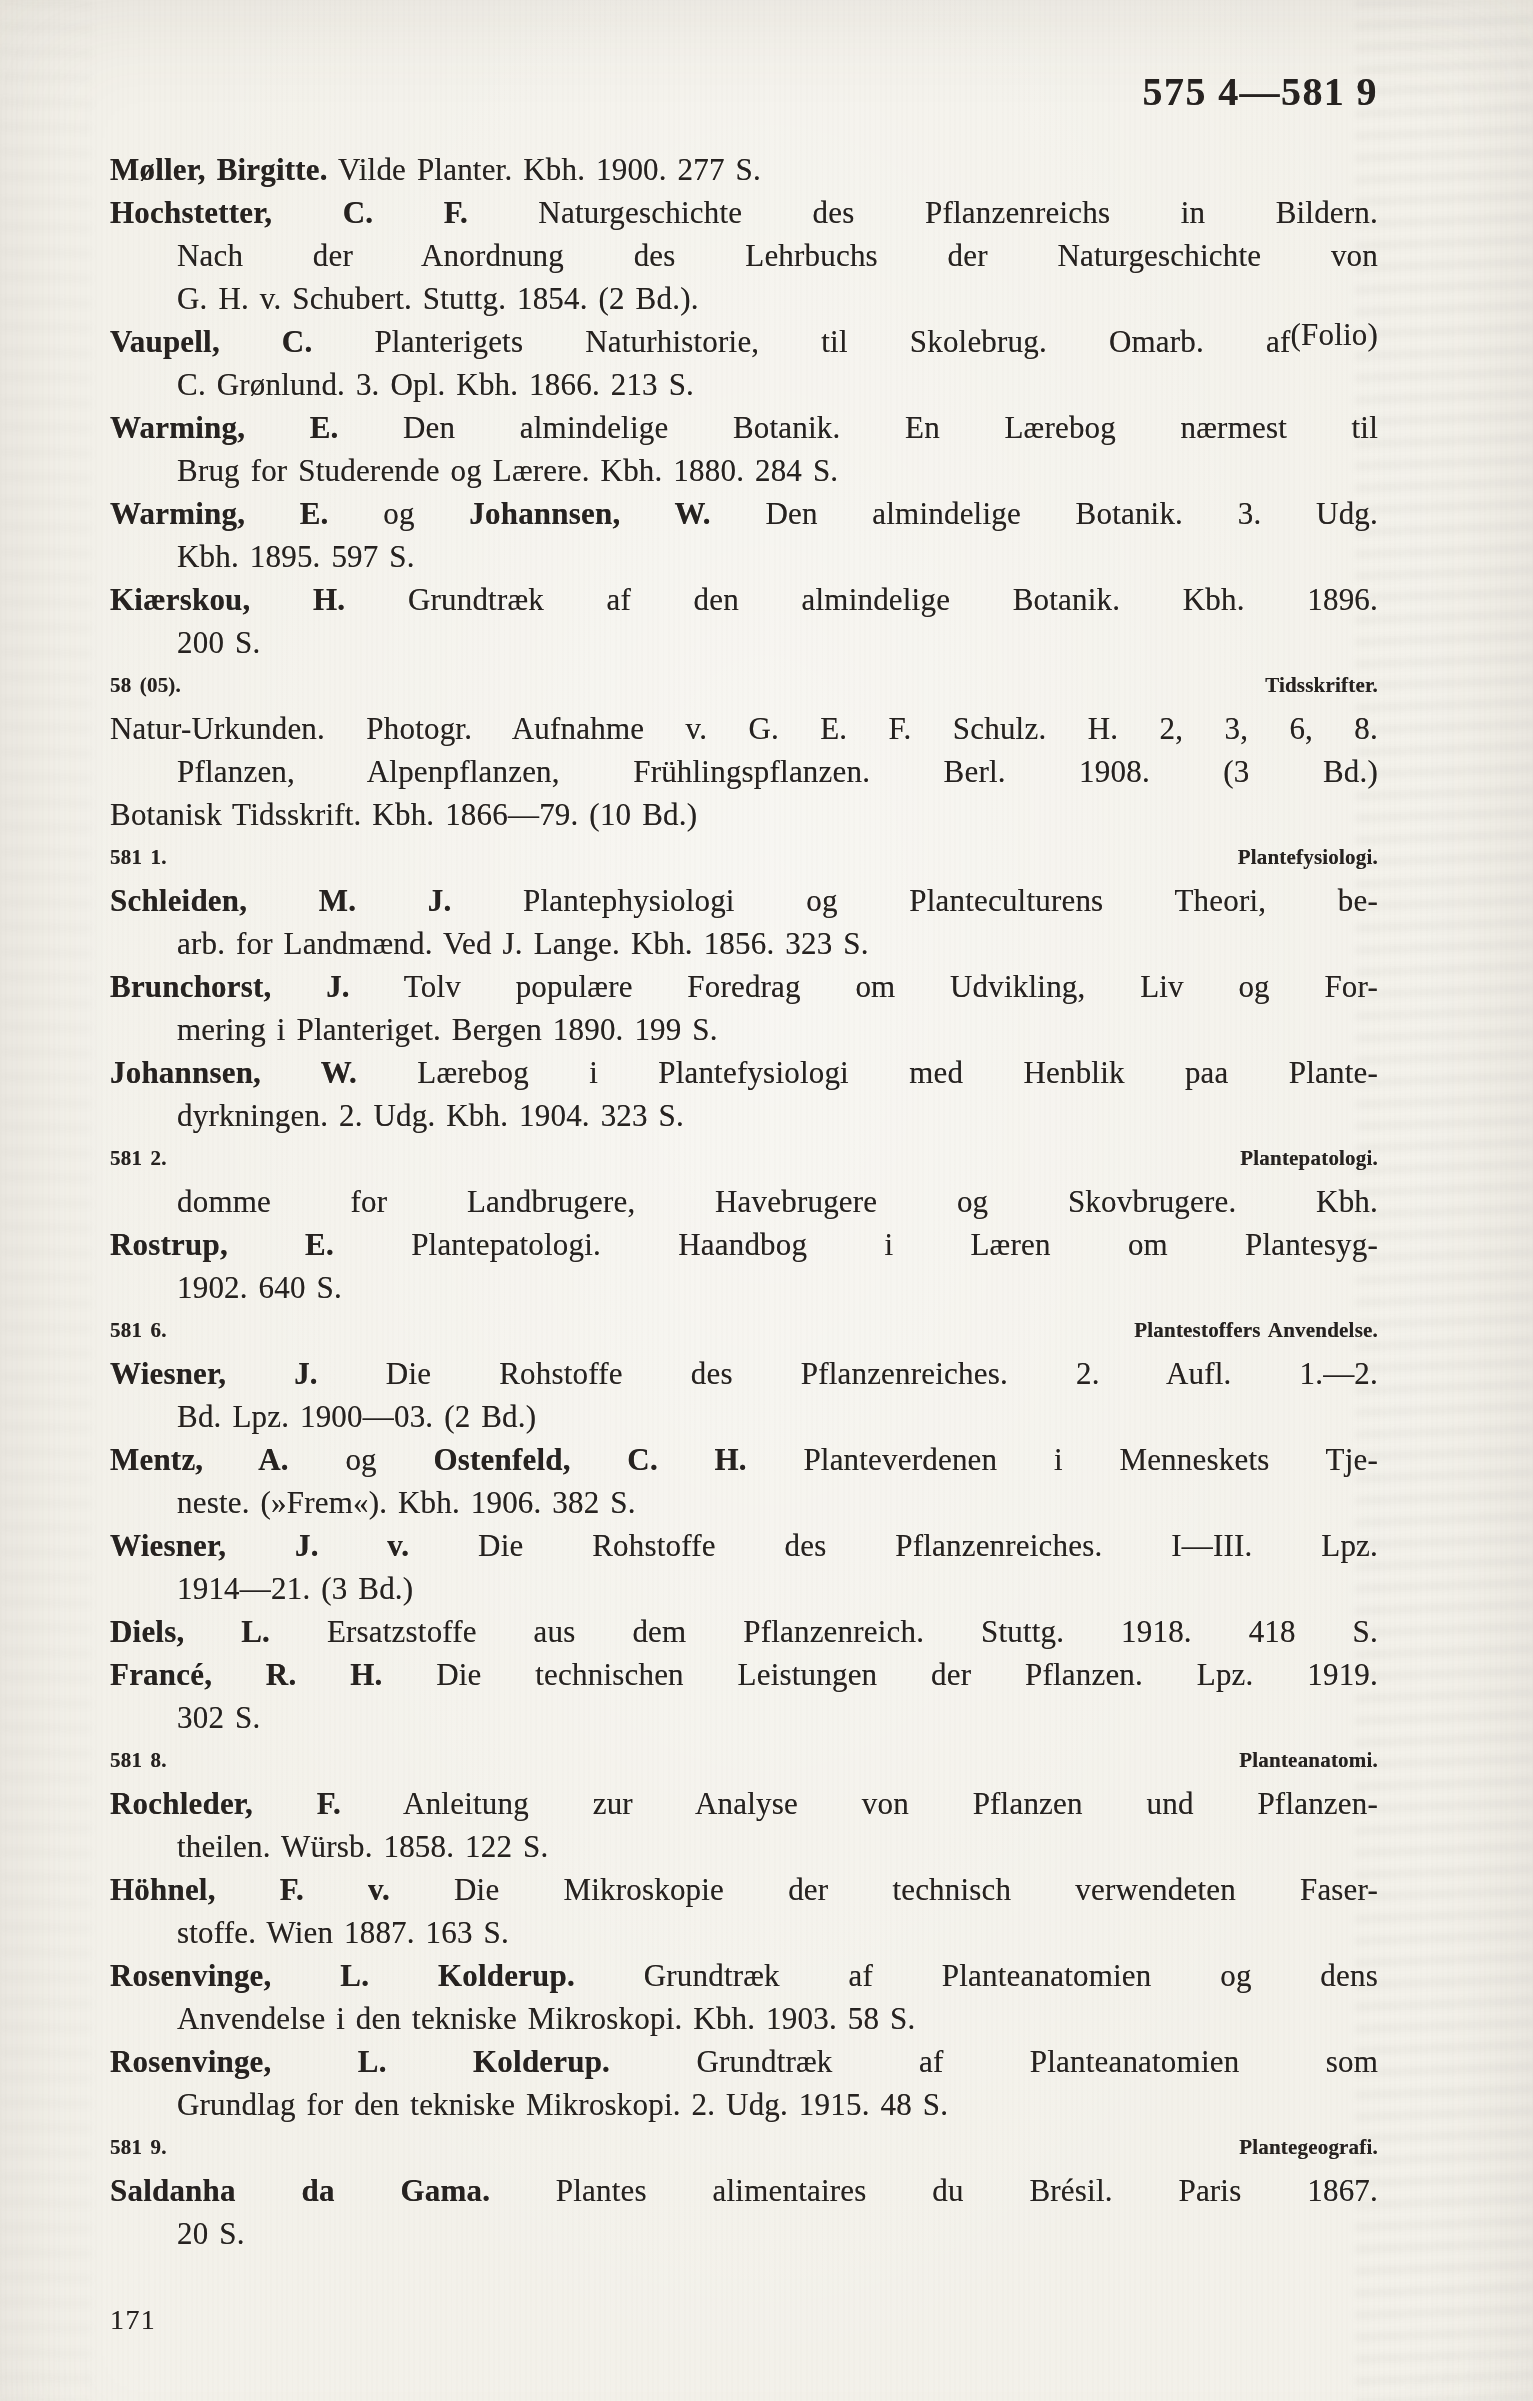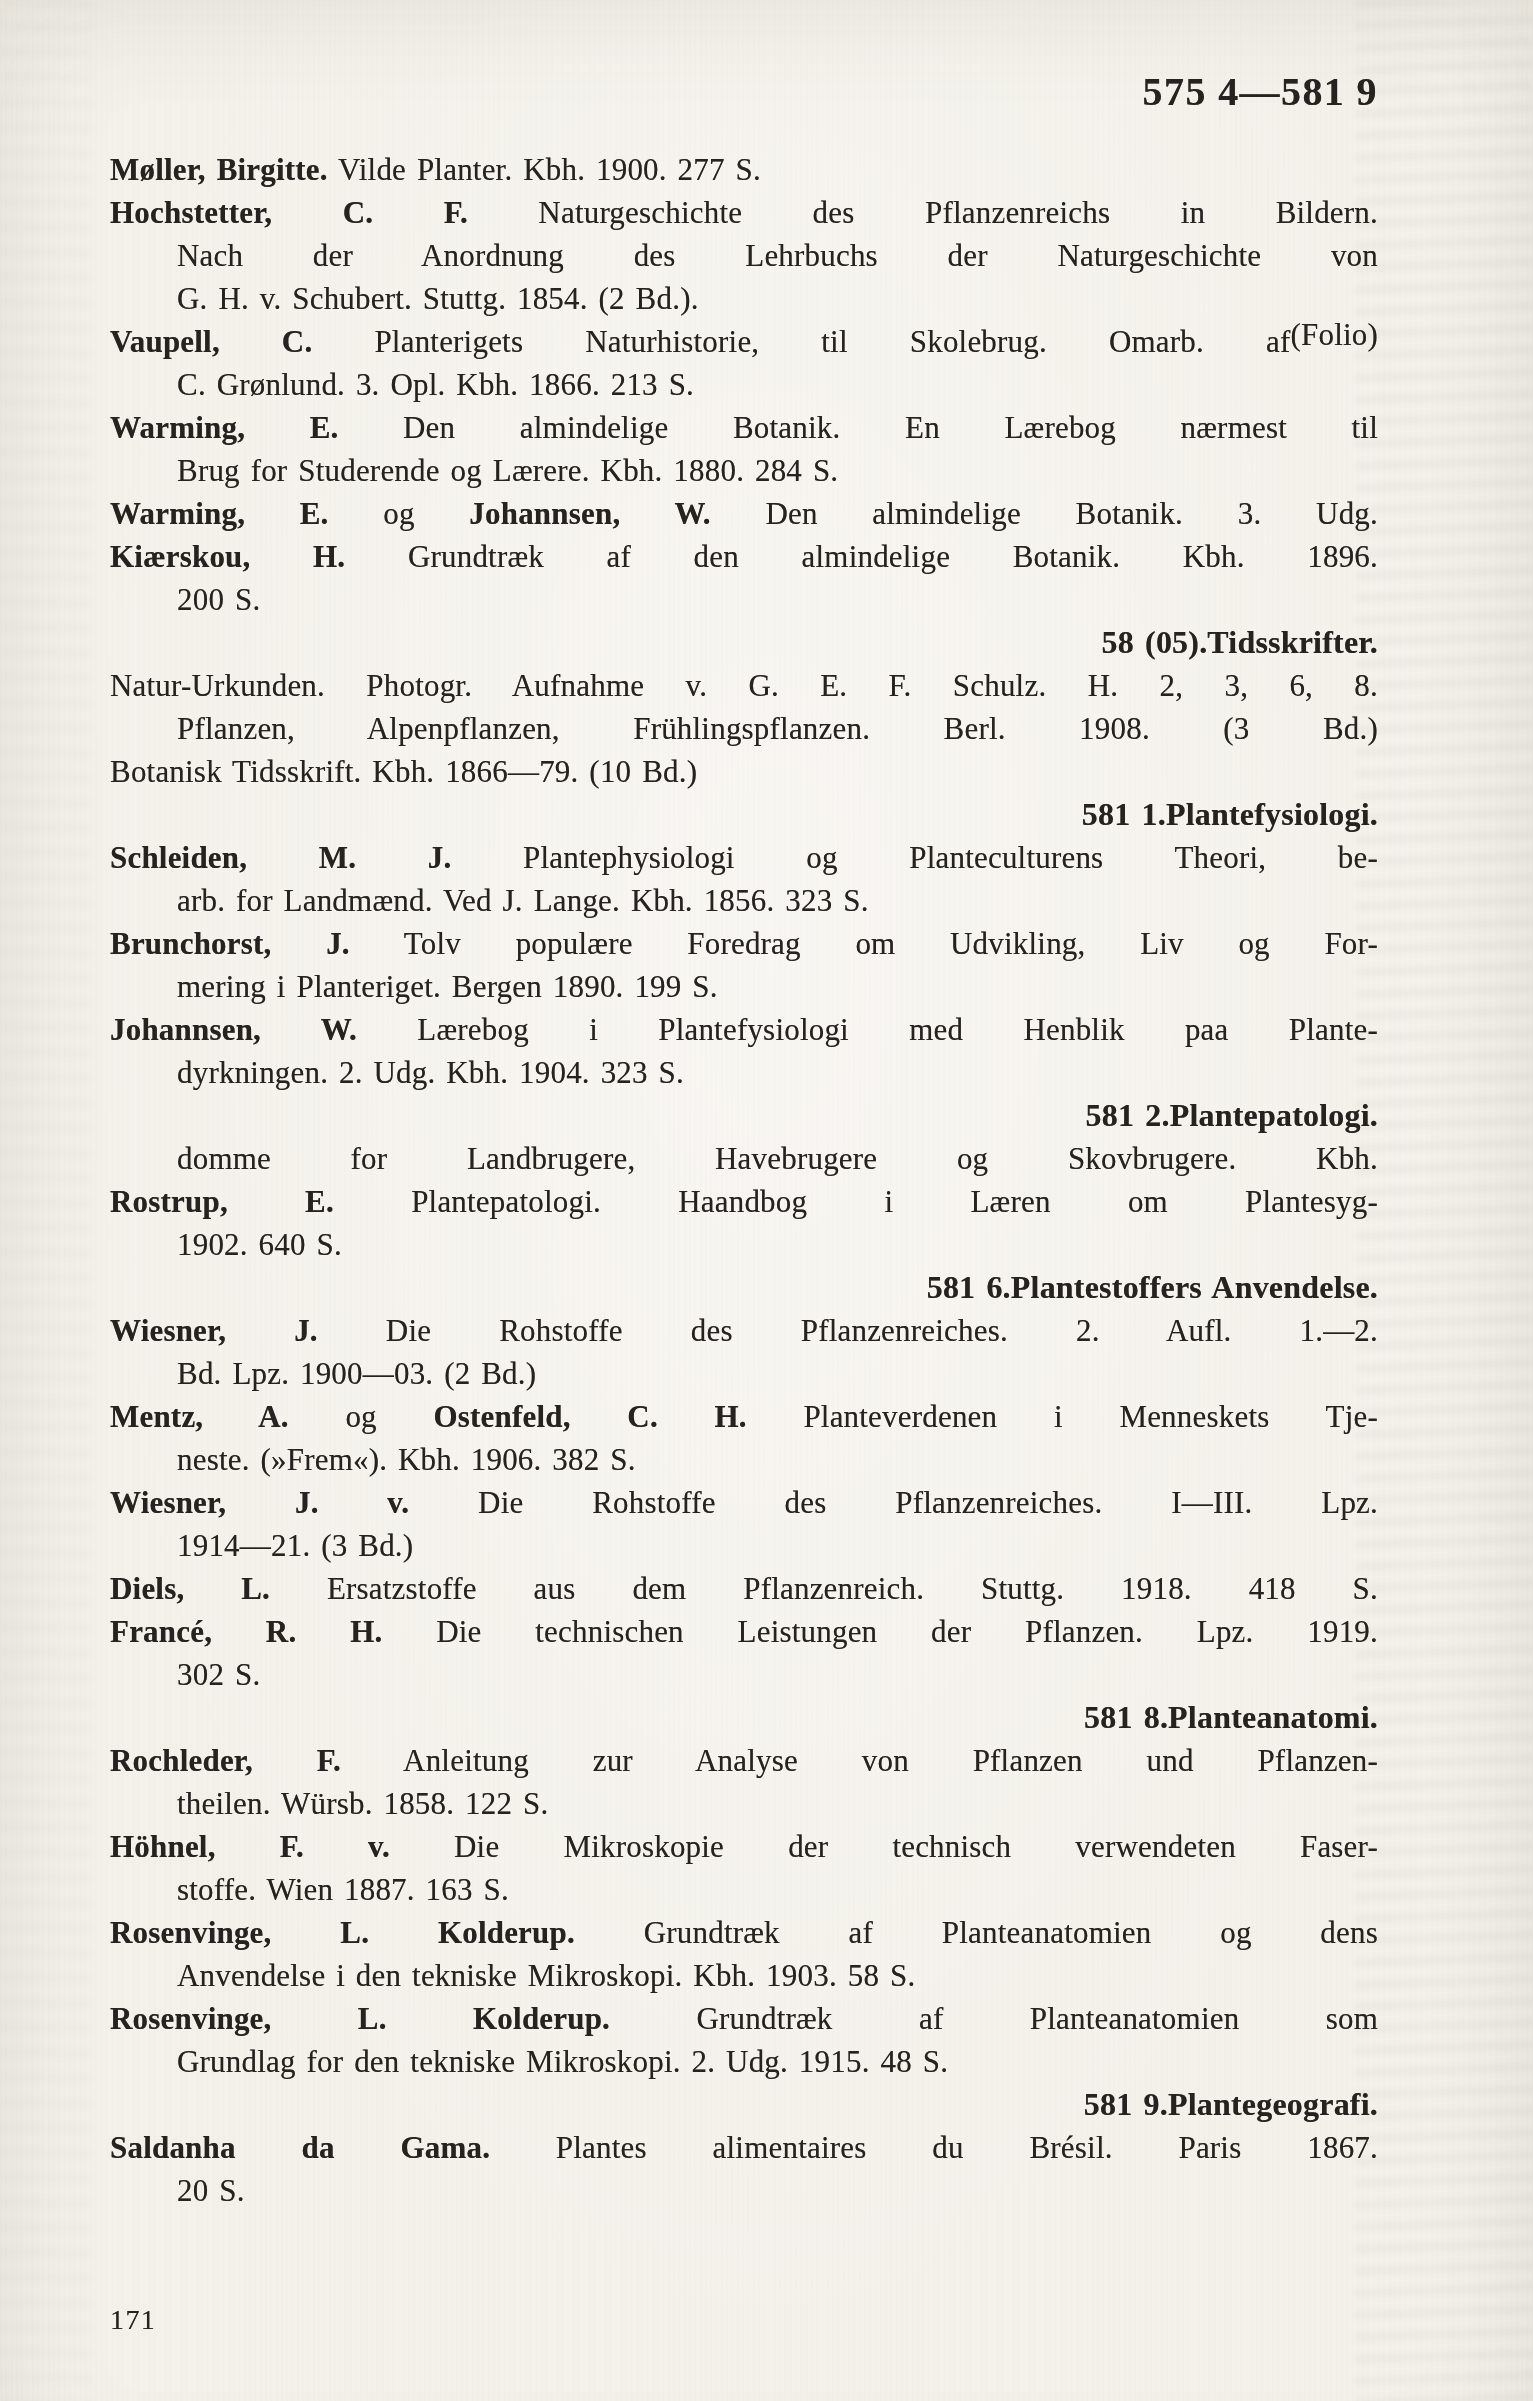--- a/index.html
+++ b/index.html
@@ -58,23 +58,23 @@
     text-shadow: 0 0 0.4px rgba(30,25,20,.5);
   }
 
   .line { min-height: 43px; }
   .line.cont { padding-left: 67px; }
   .line.just { text-align: justify; text-align-last: justify; }
   .right-note { float: right; margin-top: 36px; }
 
   .heading-row {
     display: flex;
-    justify-content: flex-end;
+    justify-content: space-between;
     font-weight: 700;
-    font-size: 32px;
+    font-size: 21px;
     line-height: 43px;
   }
 
   b { font-weight: 700; }
 
   .page-number {
     position: absolute;
     left: 110px; top: 2306px;
     width: 1268px;
     text-align: left;
@@ -105,20 +105,21 @@
       <div class="entry">
         <div class="line just"><b>Vaupell, C.</b> Planterigets Naturhistorie, til Skolebrug. Omarb. af</div>
         <div class="line cont">C. Grønlund. 3. Opl. Kbh. 1866. 213 S.</div>
       </div>
       <div class="entry">
         <div class="line just"><b>Warming, E.</b> Den almindelige Botanik. En Lærebog nærmest til</div>
         <div class="line cont">Brug for Studerende og Lærere. Kbh. 1880. 284 S.</div>
       </div>
       <div class="entry">
         <div class="line just"><b>Warming, E.</b> og <b>Johannsen, W.</b> Den almindelige Botanik. 3. Udg.</div>
+        <div class="line cont">Kbh. 1895. 597 S.</div>
       </div>
       <div class="entry">
         <div class="line just"><b>Kiærskou, H.</b> Grundtræk af den almindelige Botanik. Kbh. 1896.</div>
         <div class="line cont">200 S.</div>
       </div>
       <div class="heading-row">
         <span class="code">58 (05).</span>
         <span class="title">Tidsskrifter.</span>
       </div>
       <div class="entry">

